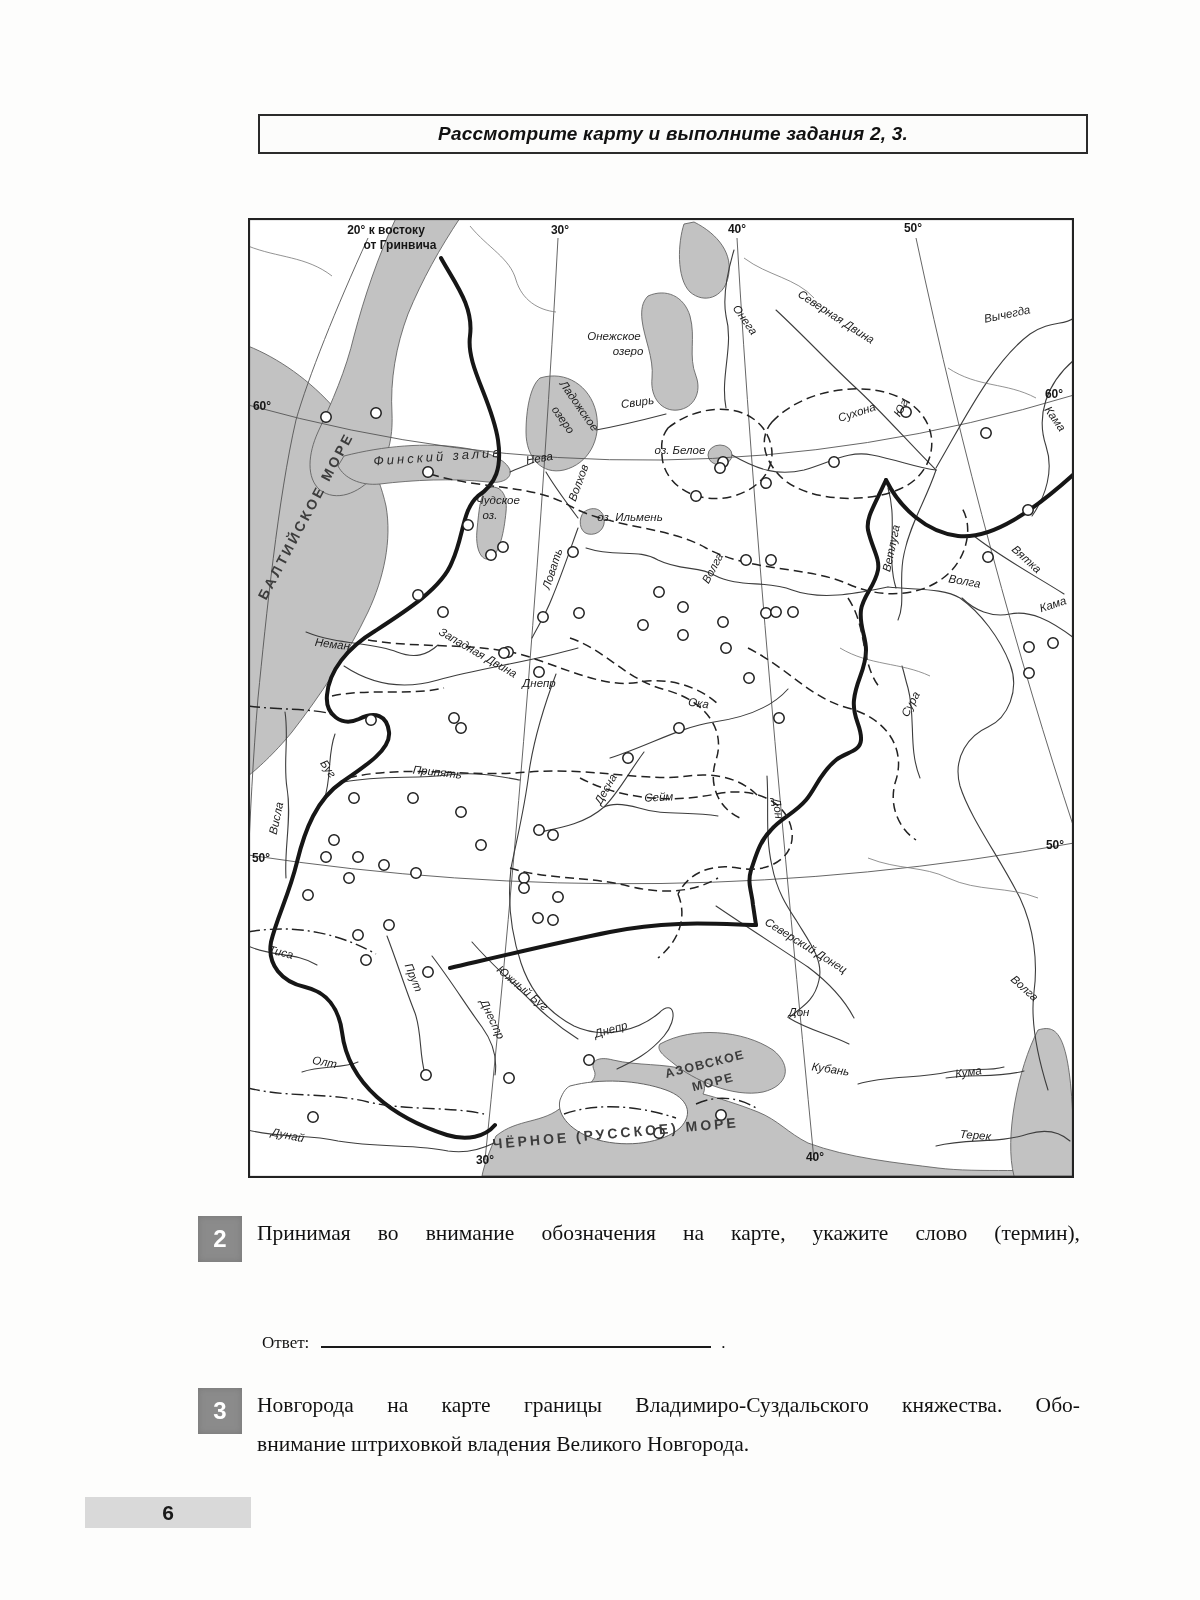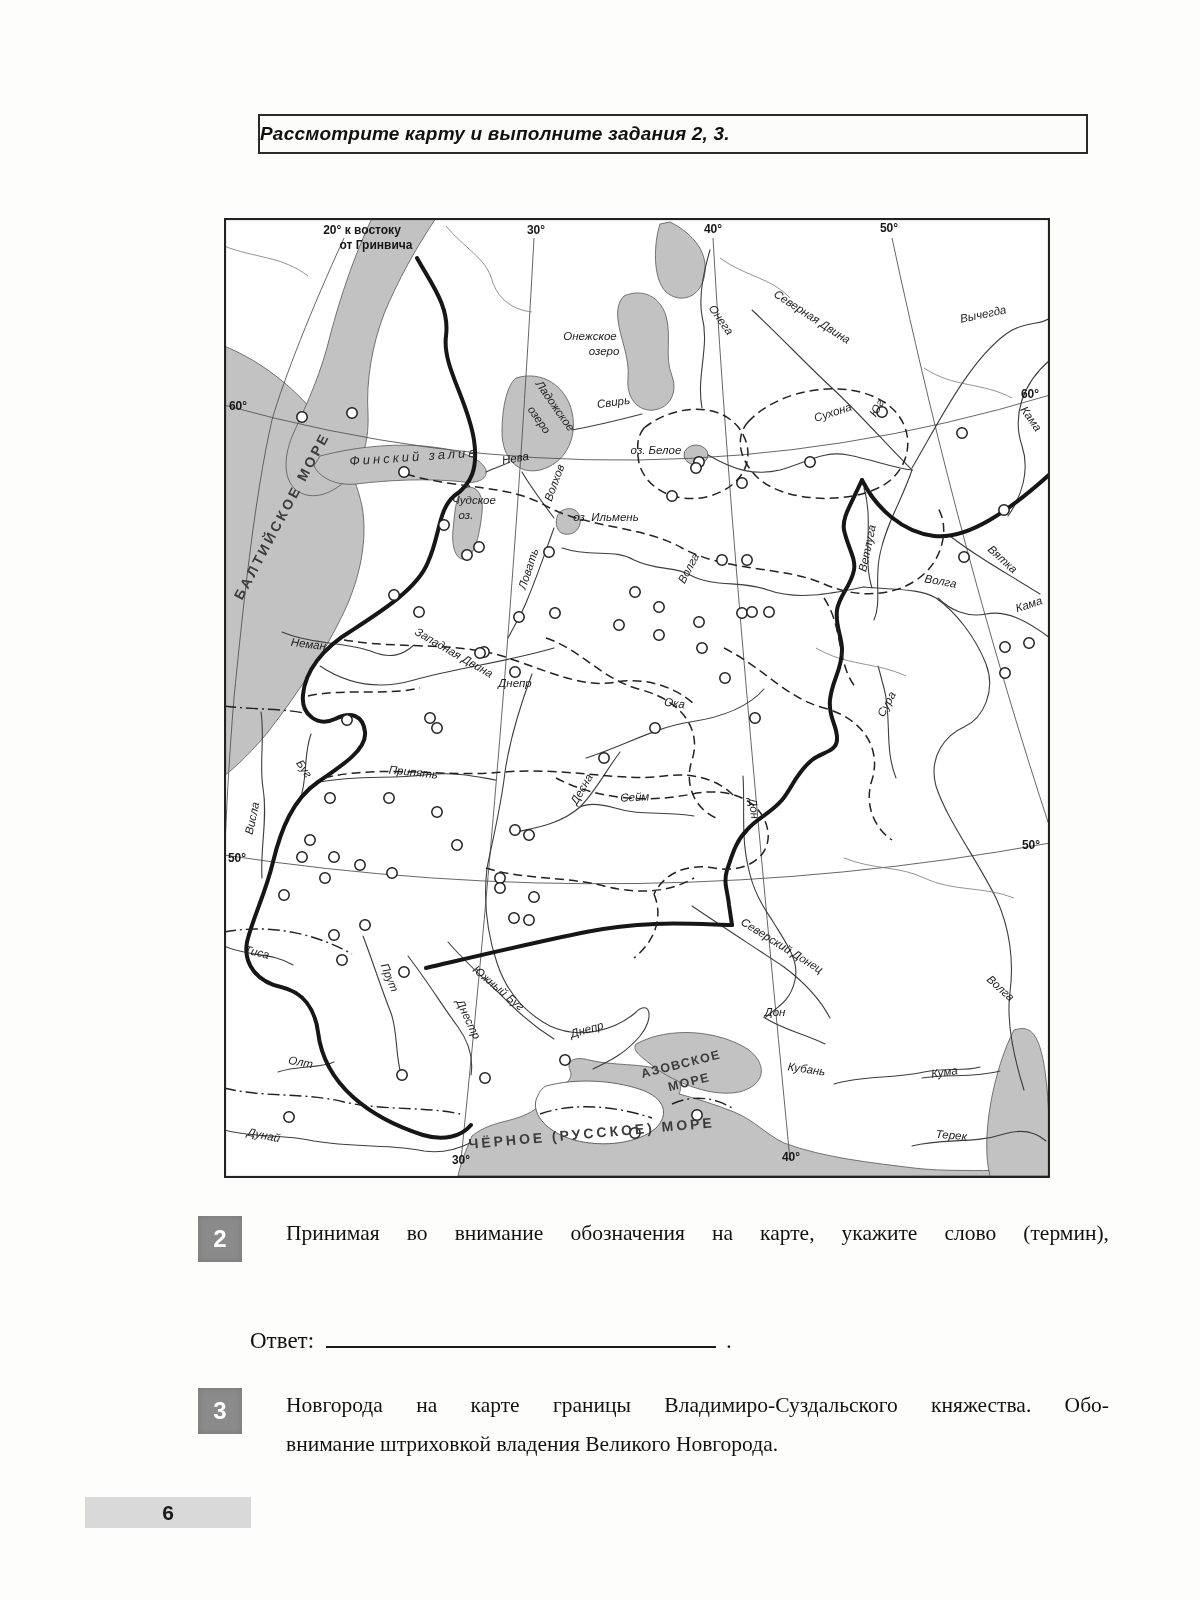--- a/index.html
+++ b/index.html
@@ -1,39 +1,39 @@
 <!DOCTYPE html>
 <html><head>
 <meta charset="utf-8">
 <style>
   html,body{margin:0;padding:0;}
   body{width:1200px;height:1600px;position:relative;background:#fdfdfc;font-family:"Liberation Serif",serif;color:#111;}
   [data-name]{box-sizing:border-box;}
 
-  .header-box{position:absolute;left:258px;top:114px;width:830px;height:40px;border:2px solid #2b2b2b;background:#fcfcfb;display:flex;align-items:center;}
+  .header-box{position:absolute;left:258px;top:114px;width:830px;height:40px;border:2px solid #2b2b2b;background:#fcfcfb;display:flex;align-items:center;justify-content:center;}
   .header-box span{font-family:"Liberation Sans",sans-serif;font-weight:bold;font-style:italic;font-size:19px;letter-spacing:.2px;}
 
-  .map-wrap{position:absolute;left:224px;top:218px;width:826px;height:960px;background:#ffffff;}
+  .map-wrap{position:absolute;left:248px;top:218px;width:826px;height:960px;background:#ffffff;}
   .map-wrap svg{display:block;width:826px;height:960px;}
 
   
   .ml-grat{font:bold 12px "Liberation Sans",sans-serif;fill:#161616;}
   .ml-sea{font:14px "Liberation Sans",sans-serif;font-weight:bold;fill:#3c3c3c;letter-spacing:3px;}
   .ml-seasm{font:bold 12.5px "Liberation Sans",sans-serif;fill:#3c3c3c;letter-spacing:1.5px;}
   .ml-gulf{font:italic 13px "Liberation Sans",sans-serif;fill:#2a2a2a;letter-spacing:3px;}
   .ml-lake{font:italic 11.5px "Liberation Sans",sans-serif;fill:#1c1c1c;}
   .ml-river{font:italic 11.5px "Liberation Sans",sans-serif;fill:#1c1c1c;}
 
   .task{position:absolute;left:198px;width:892px;}
   .badge{position:absolute;left:0;top:2px;width:44px;height:46px;background:#8b8b8b;color:#fff;
          font-family:"Liberation Sans",sans-serif;font-weight:bold;font-size:24px;
          display:flex;align-items:center;justify-content:center;box-shadow:inset 0 0 6px #777;}
-  .task-text{margin-left:88px;width:823px;font-size:21.5px;line-height:39px;}
+  .task-text{margin-left:59px;width:823px;font-size:21.5px;line-height:39px;}
   .task-text .just{text-align:justify;text-align-last:justify;}
-  .answer-row{position:absolute;left:250px;font-size:23px;}
+  .answer-row{position:absolute;left:262px;font-size:17px;}
   .answer-line{display:inline-block;width:390px;border-bottom:2px solid #1a1a1a;height:22px;margin-left:12px;}
   .answer-dot{margin-left:10px;}
 
   .page-footer{position:absolute;left:85px;top:1497px;width:166px;height:31px;background:#d9d9d9;
                display:flex;align-items:center;justify-content:center;
                font-family:"Liberation Sans",sans-serif;font-weight:bold;font-size:21px;color:#1a1a1a;}
 </style>
 </head>
 <body>
 

